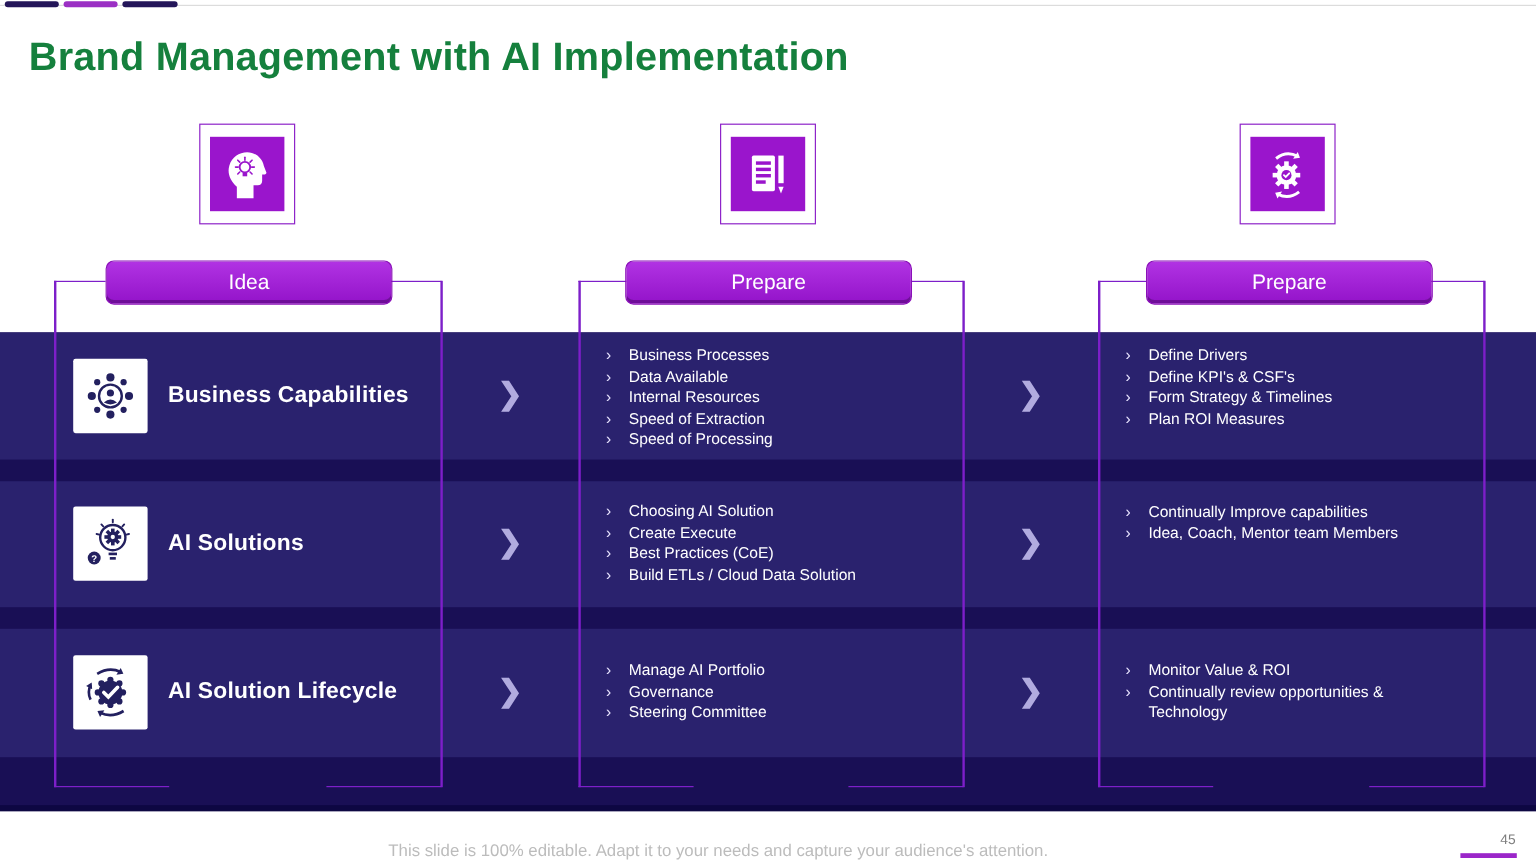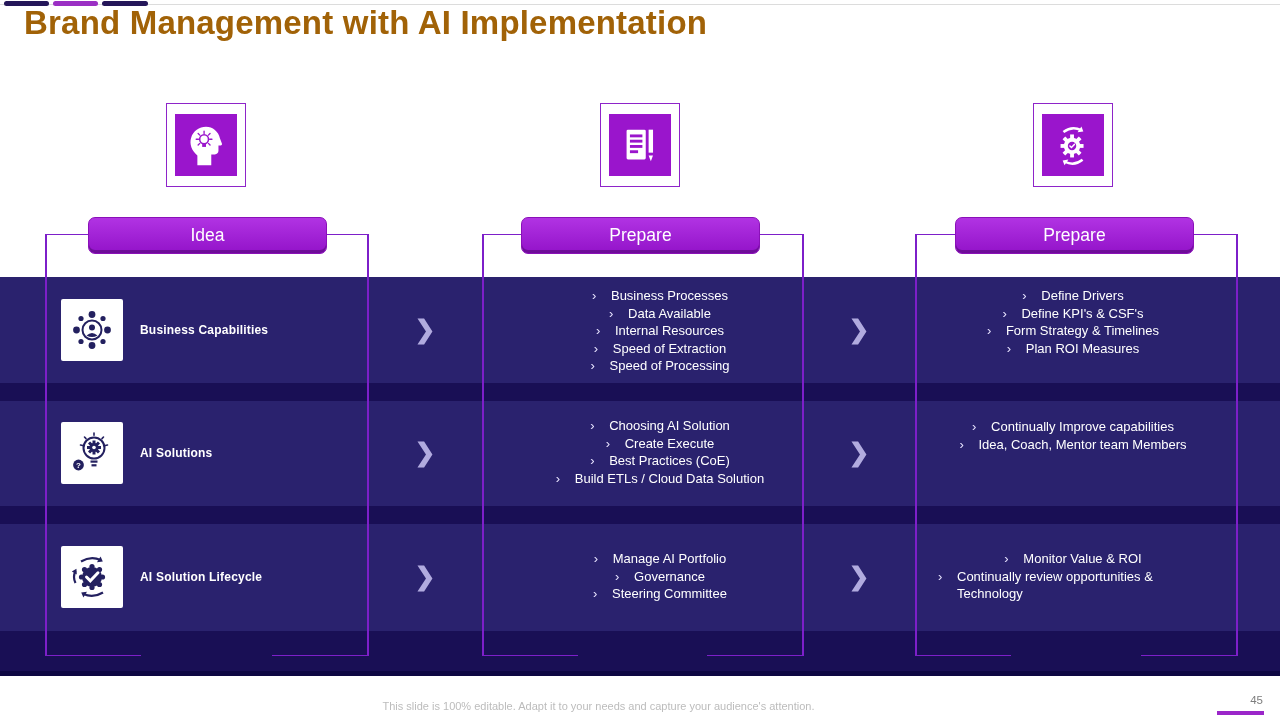--- a/index.html
+++ b/index.html
@@ -4,21 +4,21 @@
 <style>
   html,body{margin:0;padding:0;background:#fff;}
   .slide{position:relative;width:1280px;height:720px;background:#fff;overflow:hidden;
          font-family:"Liberation Sans", sans-serif;}
   
   .top-line{position:absolute;left:0;top:4px;width:1280px;height:1px;background:#dcdcdc;}
   .tb{position:absolute;top:1px;height:5px;border-radius:3px;}
   .tb1{left:4px;width:45px;background:#241659;}
   .tb2{left:53px;width:45px;background:#9b2fc4;}
   .tb3{left:102px;width:46px;background:#241659;}
-  .title{position:absolute;left:24px;top:4px;font-size:33px;font-weight:700;color:#a16207;letter-spacing:.2px;}
+  .title{position:absolute;left:24px;top:28px;font-size:33px;font-weight:700;color:#15803d;letter-spacing:.2px;}
   
   .colhead{position:absolute;top:103px;width:80px;}
   .frame{width:78px;height:82px;border:1px solid #8e24c9;background:#fff;
          display:flex;align-items:center;justify-content:center;}
   .fill{width:62px;height:62px;background:#9a15cc;display:flex;align-items:center;justify-content:center;}
   .stem{position:absolute;top:187px;width:1.5px;height:18px;background:#7d1fc9;}
   .dot{position:absolute;top:204px;width:11px;height:11px;border-radius:50%;background:#8e1fc9;}
   .badge{position:absolute;top:217px;width:237px;height:35px;border-radius:7px;
          background:linear-gradient(#b133e3,#9313c9);border:1px solid #8a10b8;
          box-shadow:inset 0 -3px 0 rgba(40,0,60,.35);
@@ -32,34 +32,34 @@
   .table-bg{position:absolute;left:0;top:277px;width:1280px;height:399px;background:#190f55;}
   .bottom-edge{position:absolute;left:0;top:671px;width:1280px;height:5px;background:#0d0742;}
   .band{position:absolute;left:0;width:1280px;background:#2a226e;}
   .band.r1{top:277px;height:106px}
   .band.r2{top:401px;height:105px}
   .band.r3{top:524px;height:107px}
   
   .rowicon{position:absolute;left:61px;width:62px;height:62px;background:#fff;border-radius:2px;
            display:flex;align-items:center;justify-content:center;}
   .rowlabel{position:absolute;left:140px;transform:translateY(-50%);color:#fff;
-            font-weight:700;font-size:12px;letter-spacing:.2px;white-space:nowrap;}
+            font-weight:700;font-size:19px;letter-spacing:.2px;white-space:nowrap;}
   .chev{position:absolute;width:40px;text-align:center;transform:translateY(-52%);
         color:#b1abdf;font-size:25px;font-weight:700;line-height:1;}
   .chev.c1{left:405px}
   .chev.c2{left:839px}
   ul.plist{position:absolute;margin:0;padding:0;list-style:none;transform:translateY(-50%);
            color:#fff;font-size:13px;line-height:17.5px;}
   ul.plist.mid{left:505px;width:310px;}
   ul.plist.rgt{left:938px;width:270px;}
-  ul.plist li{display:flex;justify-content:center;}
+  ul.plist li{display:flex;}
   ul.plist li::before{content:'›';width:19px;flex:0 0 19px;color:#e8e4ff;}
   
   .footer{position:absolute;left:0;top:700px;width:1197px;text-align:center;
-          font-size:11px;color:#bcbcbc;}
+          font-size:14px;color:#bcbcbc;}
   .pagenum{position:absolute;right:17px;top:694px;font-size:11.5px;color:#7d7d7d;}
   .pagebar{position:absolute;right:16px;top:711px;width:47px;height:4px;background:#9b26c9;}
 </style>
 </head>
 <body>
 
 <div class="slide">
 
   <div class="top-line"></div>
   <div class="tb tb1"></div>

